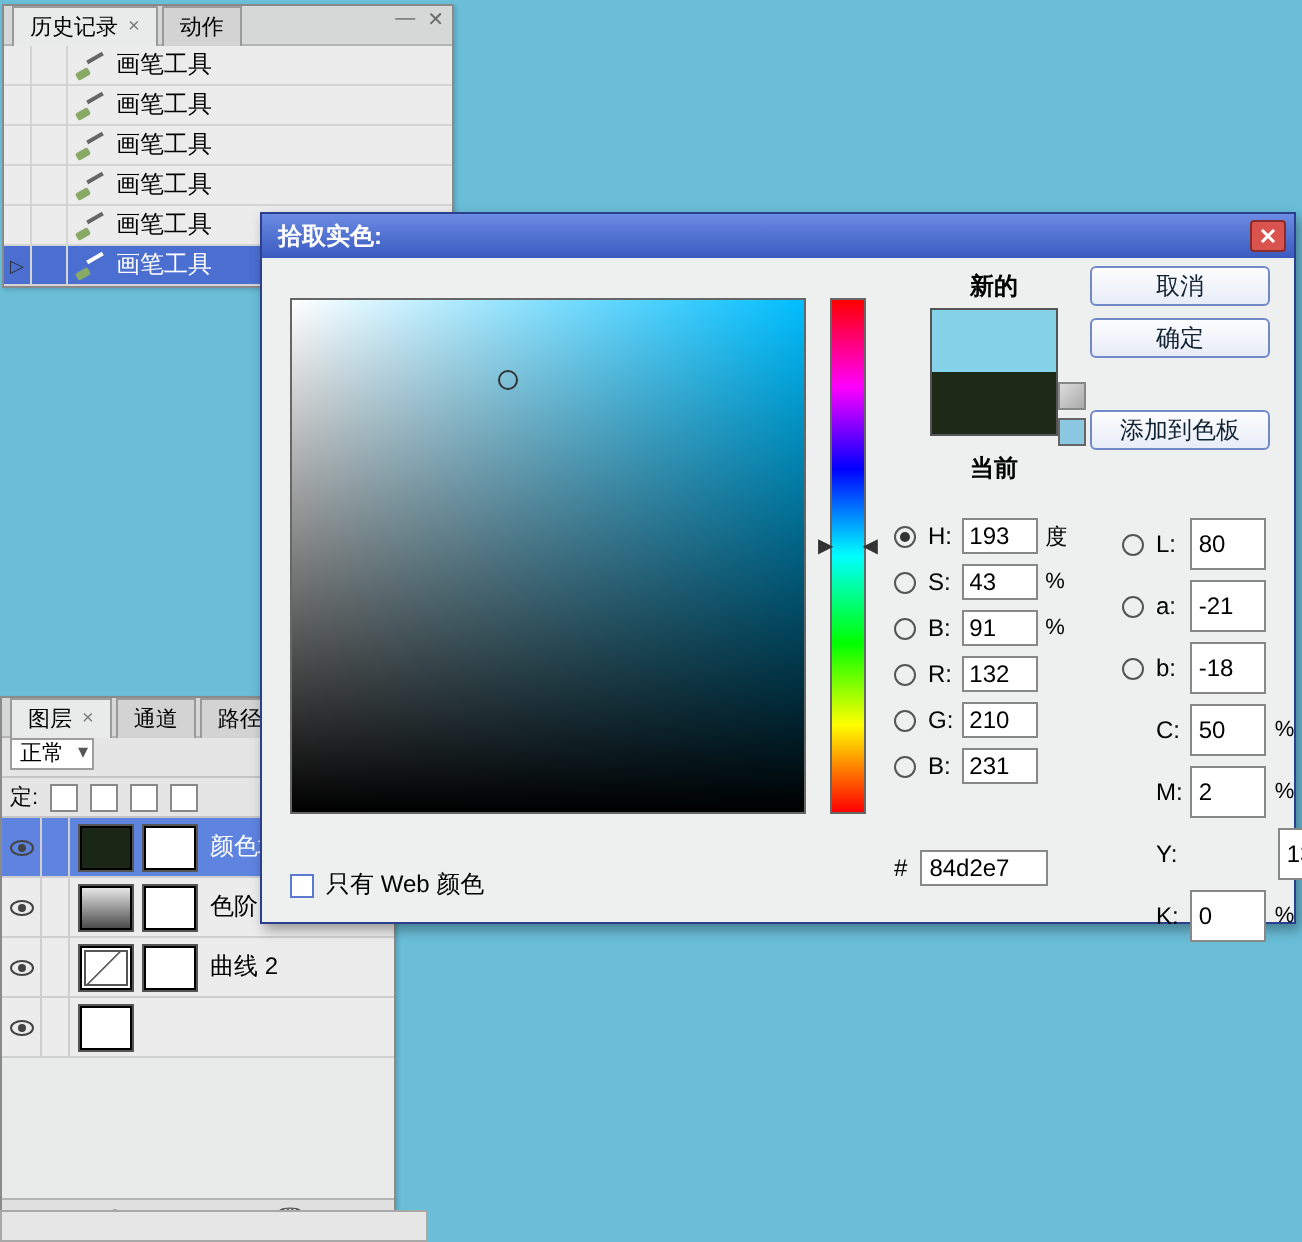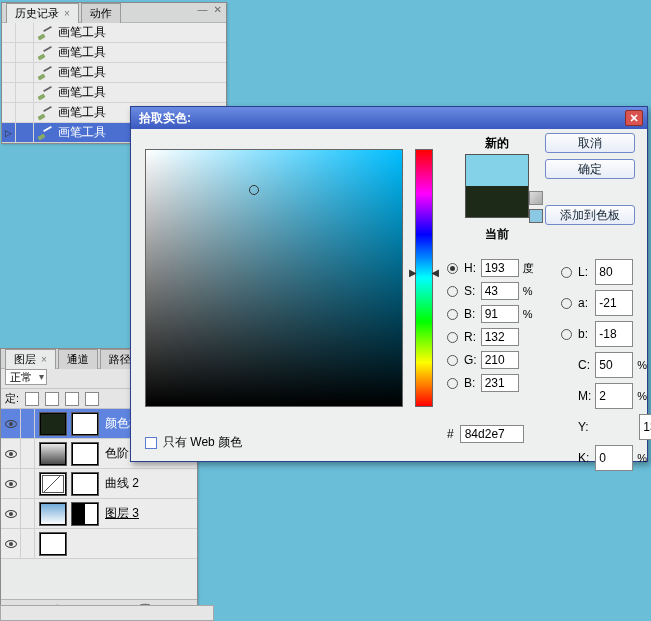--- a/index.html
+++ b/index.html
@@ -204,29 +204,20 @@
       <span class="layer-name">色阶 2</span>
     </div>
     <div class="layer-row">
       <span class="eye-col">
           <span class="eye"></span>
         </span>
       <span class="link-col"></span>
       <span class="thumb curve"></span>
       <span class="thumb white"></span>
       <span class="layer-name">曲线 2</span>
-    </div>
-    <div class="layer-row">
-      <span class="eye-col">
-          <span class="eye"></span>
-        </span>
-      <span class="link-col"></span>
-      <span class="thumb sky"></span>
-      <span class="thumb bw"></span>
-      <span class="layer-name u">图层 3</span>
     </div>
     <div class="layer-row">
       <span class="eye-col">
           <span class="eye"></span>
         </span>
       <span class="link-col"></span>
       <span class="thumb white"></span>
     </div>
   </div>
   <div class="layers-footer">

